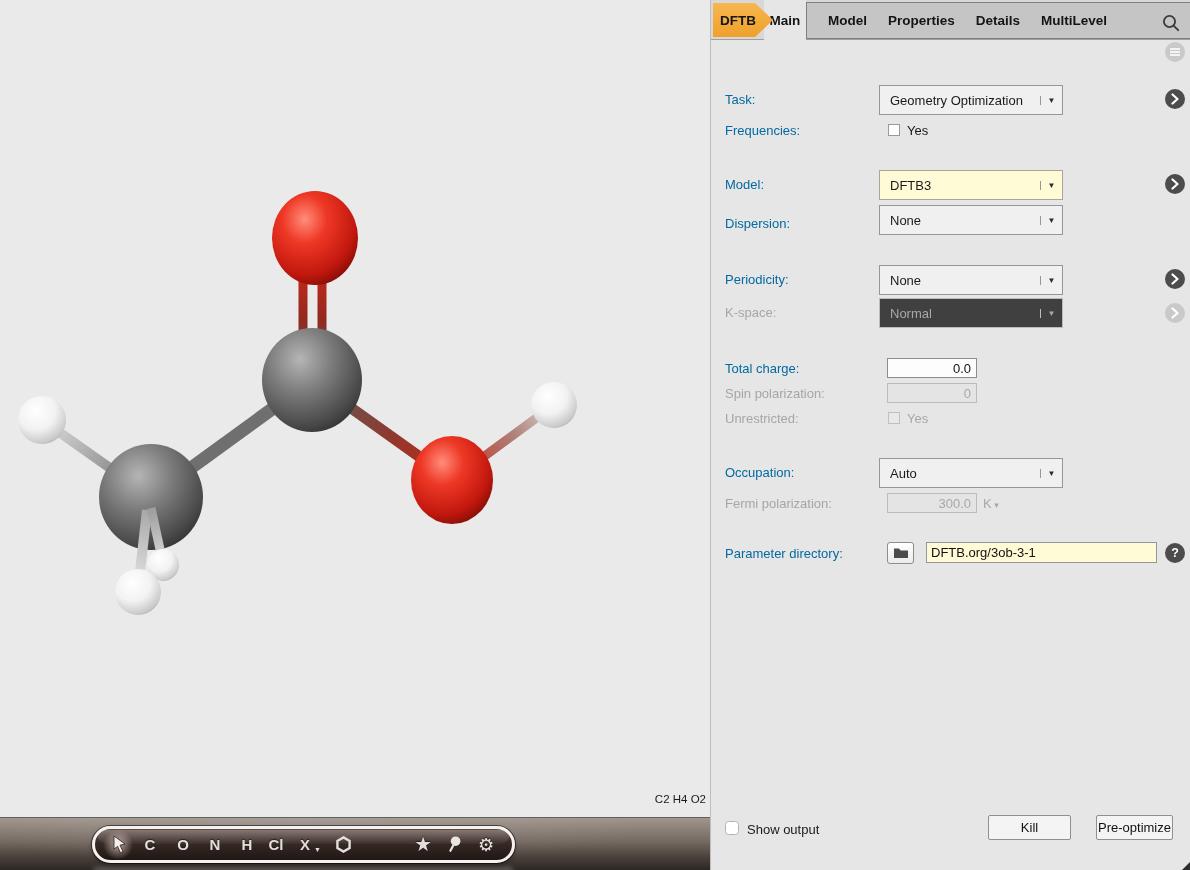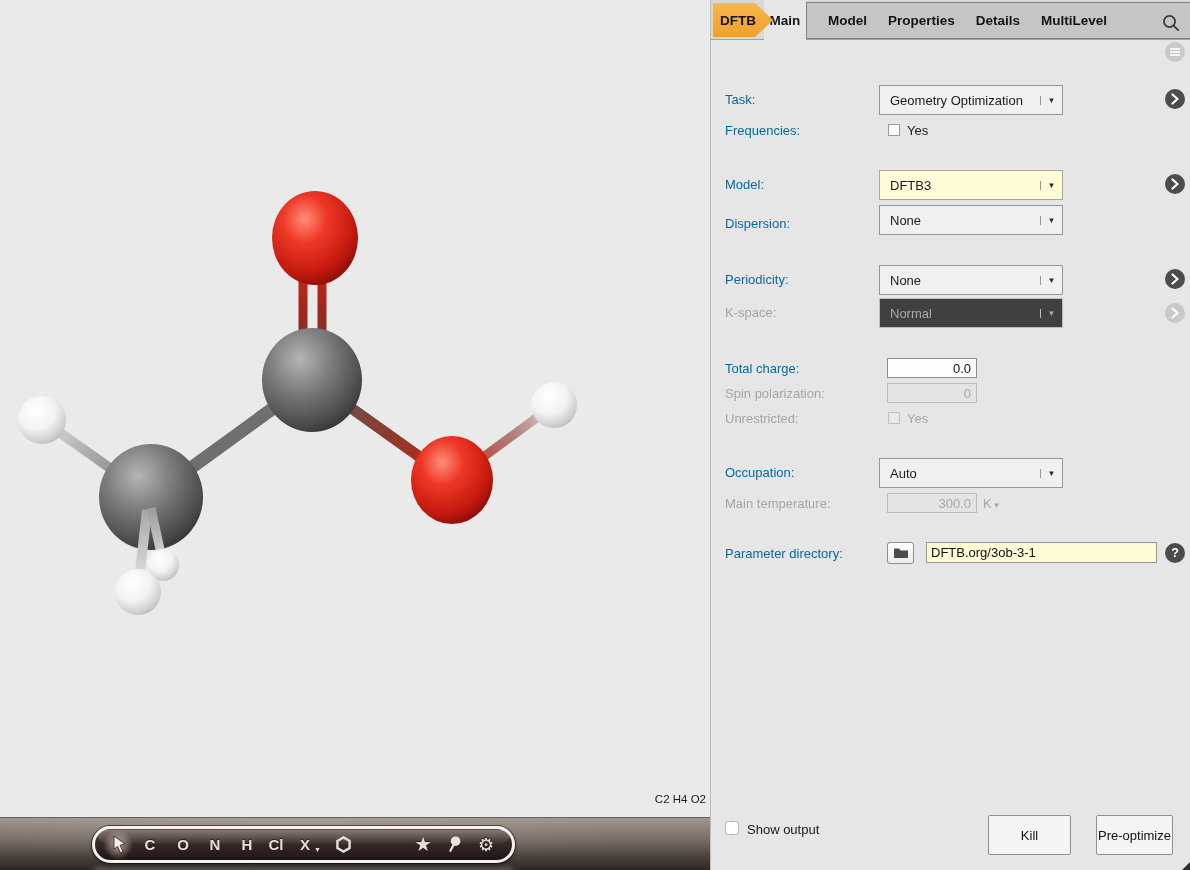--- a/index.html
+++ b/index.html
@@ -88,21 +88,21 @@
   .unit { position:absolute; left:272px; font-size:13px; color:#a8a8a8; }
   .unit::after { content:" ▾"; font-size:9px; color:#a8a8a8; }
 
   .folder-btn { position:absolute; left:176px; top:542px; width:27px; height:22px;
             background:linear-gradient(#ffffff,#ececec); border:1px solid #8d8d8d; border-radius:3px;
             display:flex; align-items:center; justify-content:center; cursor:pointer; }
   .dirfield { position:absolute; left:215px; top:542px; width:231px; height:21px;
             background:#fffbd6; border:1px solid #979797; font-family:"Liberation Sans",sans-serif;
             font-size:13px; color:#111; padding:0 4px; }
 
-  .footer-btn { position:absolute; top:815px; height:40px; background:#f4f4f4; border:1px solid #8f8f8f;
+  .footer-btn { position:absolute; top:815px; height:25px; background:#f4f4f4; border:1px solid #8f8f8f;
             border-radius:2px; font-family:"Liberation Sans",sans-serif; font-size:13px; color:#111; cursor:pointer; }
   .cb-round { position:absolute; left:14px; top:821px; width:14px; height:14px; background:#fff;
             border:1px solid #b3b3b3; border-radius:3.5px; cursor:pointer; }
 
   .resize-grip { position:absolute; right:0; bottom:0; width:0; height:0;
             border-style:solid; border-width:0 0 8px 8px; border-color:transparent transparent #2e2e2e transparent; }
 </style>
 </head>
 <body>
 
@@ -319,21 +319,21 @@
     <div class="flabel dis" style="top:411px;">Unrestricted:</div>
     <div class="cb dis" style="left:177px; top:412px;"></div>
     <div class="cb-label dis" style="left:196px; top:411px;">Yes</div>
 
     <div class="flabel" style="top:465px;">Occupation:</div>
     <div class="dropdown" style="top:458px;">
       <span class="dd-value">Auto</span>
       <span class="dd-arrow"></span>
     </div>
 
-    <div class="flabel dis" style="top:496px;">Main temperature:</div>
+    <div class="flabel dis" style="top:496px;">Fermi polarization:</div>
     <input class="numfield dis" style="top: 493px;" readonly="" value="300.0">
     <div class="unit" style="top:496px;">K</div>
 
     <div class="flabel" style="top:546px;">Parameter directory:</div>
     <div class="folder-btn">
       <svg width="16" height="12" viewBox="0 0 16 12">
         <path d="M1,1.5 L6,1.5 L7.6,3.5 L15,3.5 L15,11 L1,11 Z" fill="#4c4c4c"></path>
       </svg>
     </div>
     <input class="dirfield" value="DFTB.org/3ob-3-1" style="">

